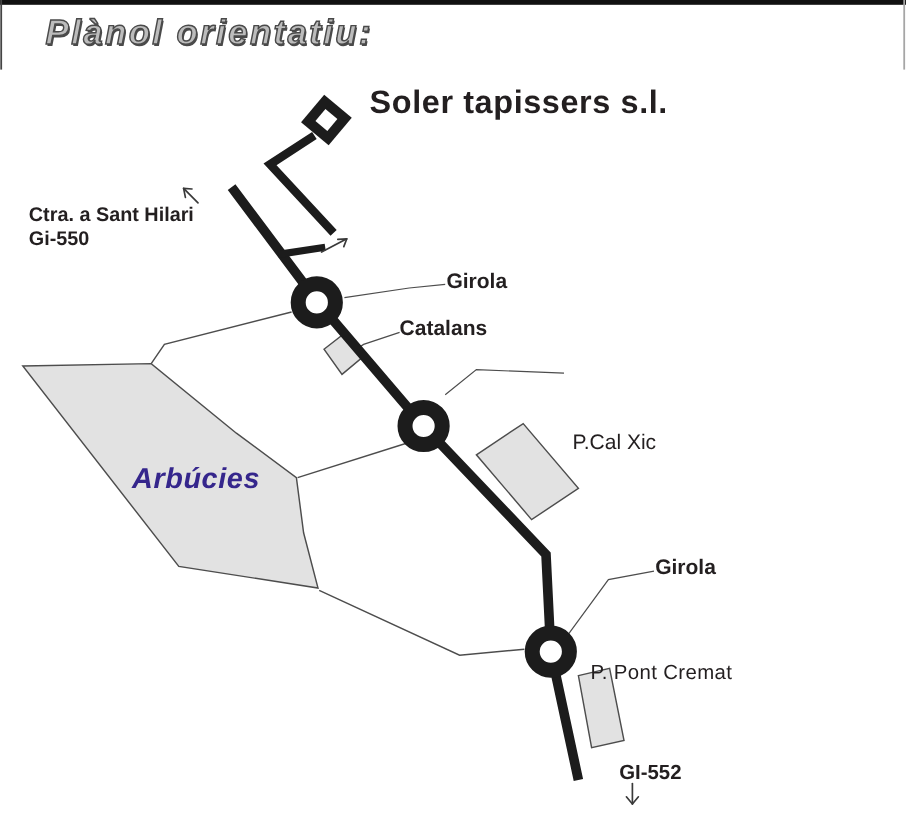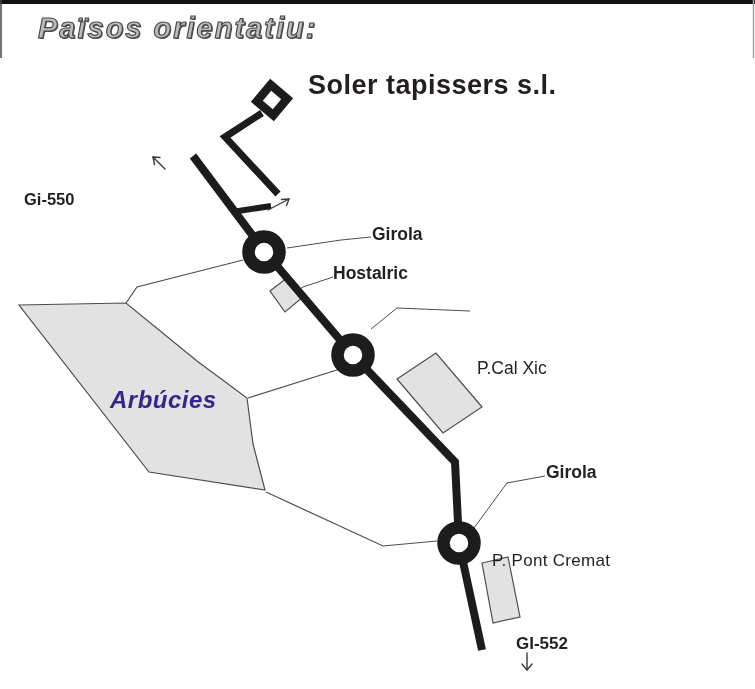--- a/index.html
+++ b/index.html
@@ -90,31 +90,31 @@
     <g>
       <line class="arrow" x1="268" y1="210" x2="289" y2="199"></line>
       <polyline class="arrow" points="281.5,199.5 289,199 286.5,205.5"></polyline>
     </g>
     <g>
       <line class="arrow" x1="527" y1="653" x2="527" y2="670"></line>
       <polyline class="arrow" points="522,664 527,670 532,664"></polyline>
     </g>
   </svg>
 
-  <div class="lbl title">Països orientatiu:</div>
+  <div class="lbl title">Plànol orientatiu:</div>
 
   <div class="lbl dest-name">Soler tapissers s.l.</div>
 
   <div class="lbl road-north">
-    <br>
+    <span>Ctra. a Sant Hilari</span><br>
     <span>Gi-550</span>
   </div>
 
   <div class="lbl girola1">Girola</div>
-  <div class="lbl benzinera">Hostalric</div>
+  <div class="lbl benzinera">Catalans</div>
   <div class="lbl calxic">P.Cal Xic</div>
   <div class="lbl town">Arbúcies</div>
   <div class="lbl girola3">Girola</div>
   <div class="lbl pontcremat">P. Pont Cremat</div>
 
   <div class="lbl road-south">
     <br>
     <span>GI-552</span>
   </div>
 

